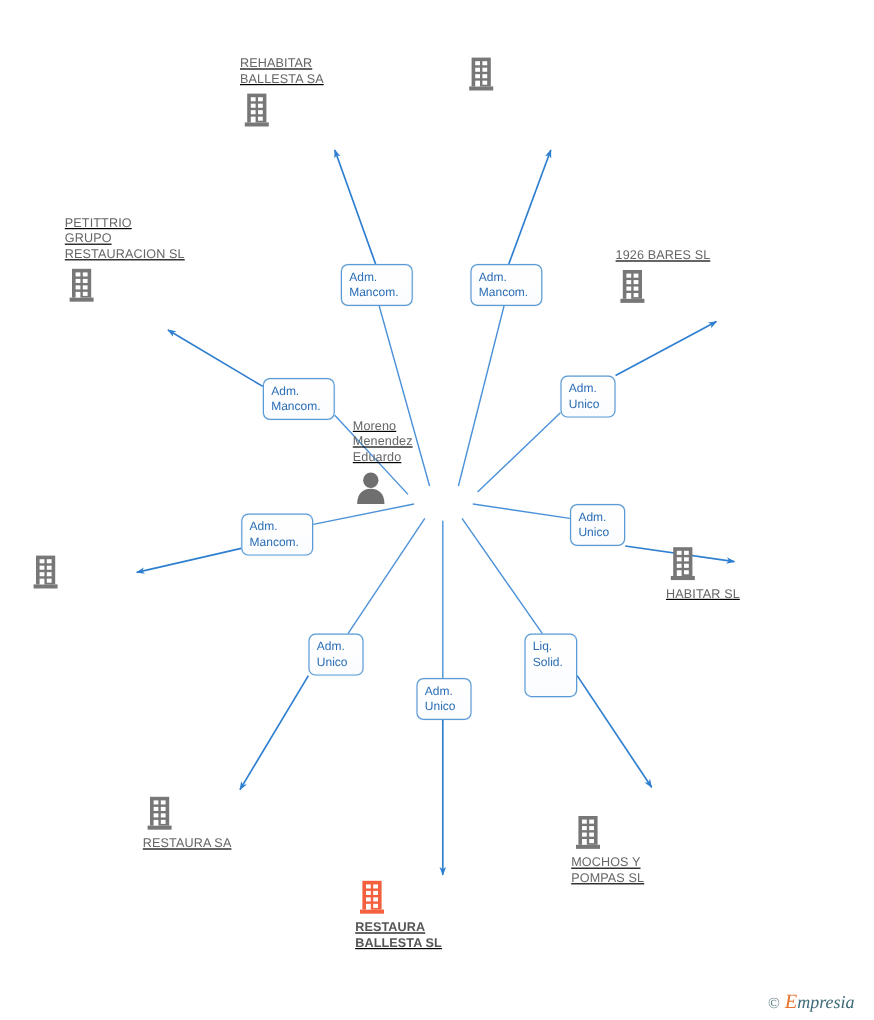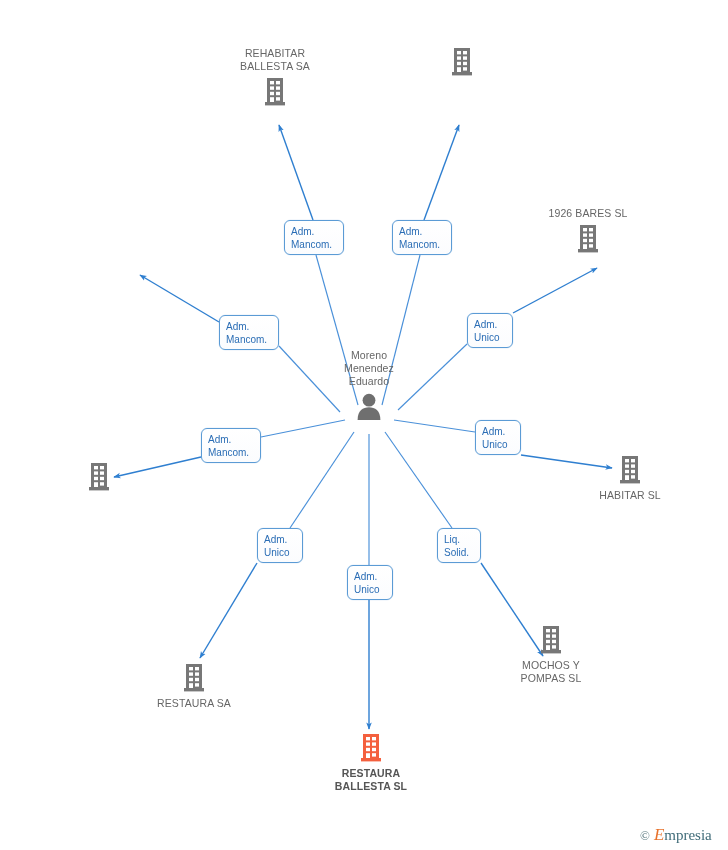--- a/index.html
+++ b/index.html
@@ -20,22 +20,23 @@
     left:0;top:0;
     width:728px;height:850px;
     pointer-events:none;
   }
 
   
   .node{
     position:absolute;
     width:150px;
     margin-left:-75px;         
-    text-align:center;
+    text-align:left;
     user-select:none;
+    text-decoration:underline;
   }
   .node .caption{
     font-size:10.5px;
     line-height:13px;
     color:#666666;
     letter-spacing:.1px;
     white-space:pre-line;
   }
   .node.focus .caption{
     font-weight:bold;
@@ -124,21 +125,21 @@
 
   <div class="chip" style="left:475px;top:420px;width:46px;height:35px;">Adm.
 Unico</div>
 
   <div class="chip" style="left:257px;top:528px;width:46px;height:35px;">Adm.
 Unico</div>
 
   <div class="chip" style="left:347px;top:565px;width:46px;height:35px;">Adm.
 Unico</div>
 
-  <div class="chip" style="left:437px;top:528px;width:44px;height:35px;">Liq.
+  <div class="chip" style="left:437px;top:528px;width:44px;height:53px;">Liq.
 Solid.</div>
 
   <div class="node cap-above" style="left:275px;top:47px;">
     <div class="caption">REHABITAR
 BALLESTA SA</div>
     <span class="glyph">
       <svg width="28" height="30" viewBox="0 0 28 30" aria-hidden="true">
         <rect x="6" y="1" width="16" height="24" fill="#777777"></rect>
         <rect x="4" y="25" width="20" height="3.4" fill="#777777"></rect>
         <g fill="#ffffff">
@@ -167,20 +168,41 @@
             <rect x="15" y="9.4" width="4" height="3.4"></rect>
           <rect x="9" y="14.8" width="4" height="3.4"></rect>
             <rect x="15" y="14.8" width="4" height="3.4"></rect>
           <rect x="9" y="20.2" width="4" height="4.8"></rect>
             <rect x="15" y="20.2" width="4" height="3.4"></rect>
         </g>
       </svg>
     </span>
   </div>
 
+  <div class="node cap-above" style="left:129px;top:180px;">
+    <div class="caption">PETITTRIO
+GRUPO
+RESTAURACION SL</div>
+    <span class="glyph">
+      <svg width="28" height="30" viewBox="0 0 28 30" aria-hidden="true">
+        <rect x="6" y="1" width="16" height="24" fill="#777777"></rect>
+        <rect x="4" y="25" width="20" height="3.4" fill="#777777"></rect>
+        <g fill="#ffffff">
+          <rect x="9" y="4" width="4" height="3.4"></rect>
+            <rect x="15" y="4" width="4" height="3.4"></rect>
+          <rect x="9" y="9.4" width="4" height="3.4"></rect>
+            <rect x="15" y="9.4" width="4" height="3.4"></rect>
+          <rect x="9" y="14.8" width="4" height="3.4"></rect>
+            <rect x="15" y="14.8" width="4" height="3.4"></rect>
+          <rect x="9" y="20.2" width="4" height="4.8"></rect>
+            <rect x="15" y="20.2" width="4" height="3.4"></rect>
+        </g>
+      </svg>
+    </span>
+  </div>
 
   <div class="node cap-above" style="left:588px;top:207px;">
     <div class="caption">1926 BARES SL</div>
     <span class="glyph">
       <svg width="28" height="30" viewBox="0 0 28 30" aria-hidden="true">
         <rect x="6" y="1" width="16" height="24" fill="#777777"></rect>
         <rect x="4" y="25" width="20" height="3.4" fill="#777777"></rect>
         <g fill="#ffffff">
           <rect x="9" y="4" width="4" height="3.4"></rect>
             <rect x="15" y="4" width="4" height="3.4"></rect>
@@ -247,21 +269,21 @@
           <rect x="9" y="14.8" width="4" height="3.4"></rect>
             <rect x="15" y="14.8" width="4" height="3.4"></rect>
           <rect x="9" y="20.2" width="4" height="4.8"></rect>
             <rect x="15" y="20.2" width="4" height="3.4"></rect>
         </g>
       </svg>
     </span>
     <div class="caption">RESTAURA SA</div>
   </div>
 
-  <div class="node cap-below" style="left:551px;top:625px;">
+  <div class="node cap-below" style="left:551px;top:679px;">
     <span class="glyph">
       <svg width="28" height="30" viewBox="0 0 28 30" aria-hidden="true">
         <rect x="6" y="1" width="16" height="24" fill="#777777"></rect>
         <rect x="4" y="25" width="20" height="3.4" fill="#777777"></rect>
         <g fill="#ffffff">
           <rect x="9" y="4" width="4" height="3.4"></rect>
             <rect x="15" y="4" width="4" height="3.4"></rect>
           <rect x="9" y="9.4" width="4" height="3.4"></rect>
             <rect x="15" y="9.4" width="4" height="3.4"></rect>
           <rect x="9" y="14.8" width="4" height="3.4"></rect>
@@ -304,16 +326,16 @@
       <svg width="30" height="28" viewBox="0 0 30 28" aria-hidden="true">
         <circle cx="15" cy="8.2" r="6.4" fill="#6f6f6f"></circle>
         <path d="M3.6 28 C3.6 18.6 9.0 15.2 15 15.2 C21 15.2 26.4 18.6 26.4 28 Z" fill="#6f6f6f"></path>
       </svg>
     </span>
   </div>
 
   <div style="position:absolute;left:640px;top:826px;display:flex;align-items:baseline;gap:4px;">
     <span style="color:#5d7b82;font-size:13px;font-family:'Liberation Serif',serif;">©</span>
     <span style="color:#e8722c;font-size:17px;font-style:italic;font-family:'Liberation Serif',serif;line-height:1;">E</span>
-    <span style="color:#3f6b78;font-size:15px;font-family:'Liberation Serif',serif;margin-left:-4px;line-height:1;">mpresia</span>
+    <span style="color:#3f6b78;font-size:15px;font-style:italic;font-family:'Liberation Serif',serif;margin-left:-4px;line-height:1;">mpresia</span>
   </div>
 
 </div>
 
 </body></html>

